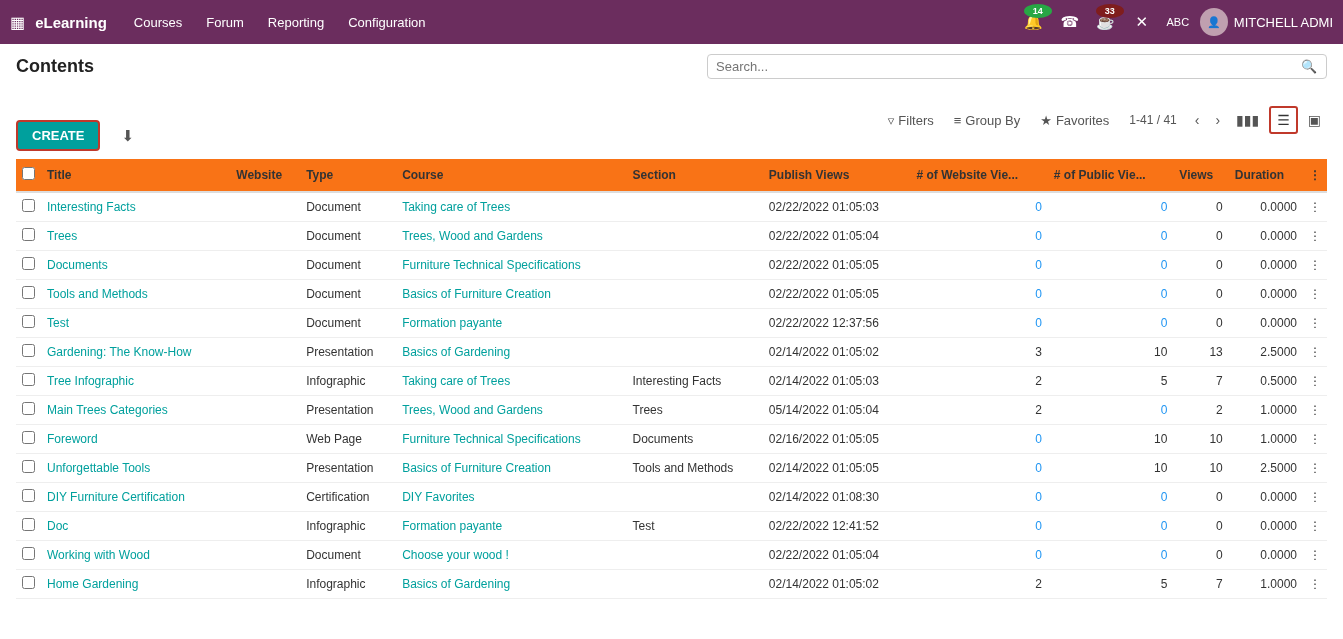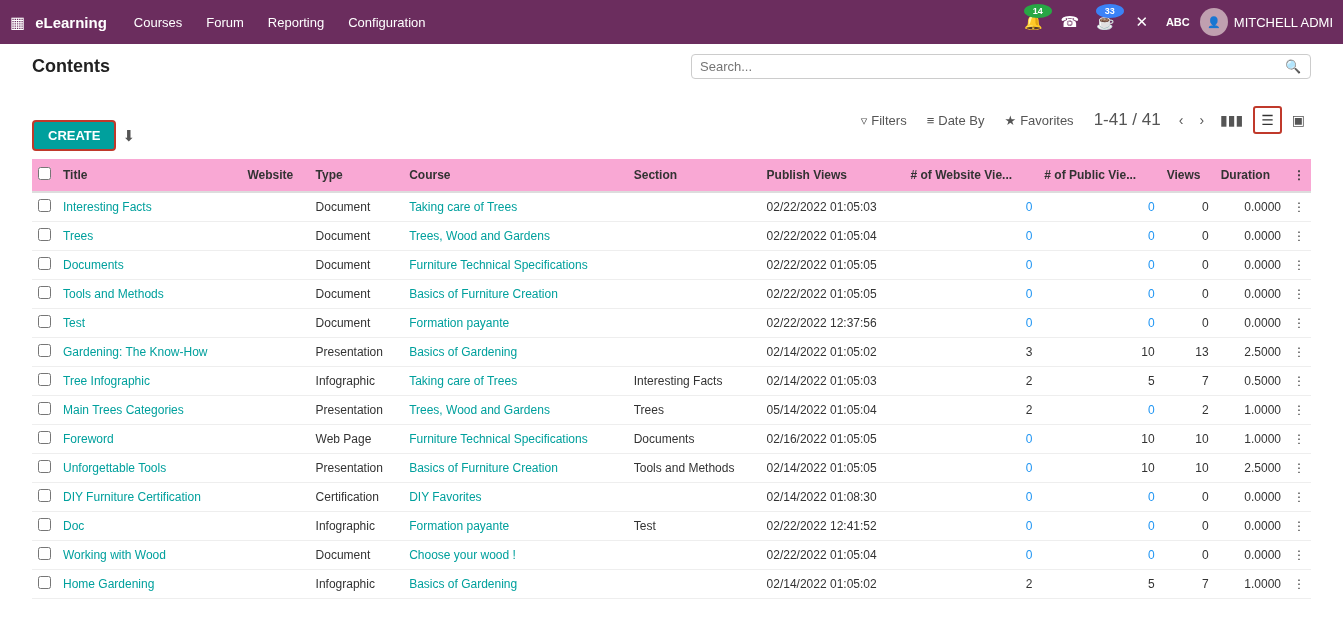--- a/index.html
+++ b/index.html
@@ -38,37 +38,37 @@
       position: absolute;
       top: -4px; right: -4px;
       background: #28a745;
       color: #fff;
       font-size: 9px;
       border-radius: 50%;
       width: 28px; height: 14px;
       display: flex; align-items: center; justify-content: center;
       font-weight: bold;
     }
-    .nav-badge.orange { background: #3b82f6; }
+    .nav-badge.orange { background: #7f1d1d; }
     .nav-user {
       display: flex; align-items: center; gap: 6px;
       cursor: pointer;
       color: #fff;
       font-size: 13px;
     }
     .nav-avatar {
       width: 28px; height: 28px;
       border-radius: 50%;
       background: #c0a0b0;
       display: flex; align-items: center; justify-content: center;
       font-size: 11px; color: #fff;
     }
 
     
-    .page-content { padding: 10px 32px; }
+    .page-content { padding: 10px 16px; }
 
     .page-header {
       display: flex;
       align-items: center;
       justify-content: space-between;
       margin-bottom: 10px;
     }
     .page-title { font-size: 18px; font-weight: bold; color: #222; }
 
     .search-bar {
@@ -88,21 +88,21 @@
     }
     .search-icon-btn { color: #888; cursor: pointer; }
 
     
     .toolbar-row {
       display: flex;
       align-items: center;
       justify-content: space-between;
       margin-bottom: 8px;
     }
-    .toolbar-left { display: flex; align-items: center; gap: 6px; margin-top: 31px; }
+    .toolbar-left { display: flex; align-items: center; gap: 21px; margin-top: 31px; }
     .btn-create {
       background: #00a09d;
       color: #fff;
       border: 2px solid #c0392b;
       border-radius: 4px;
       padding: 6px 14px;
       font-size: 13px;
       cursor: pointer;
       font-weight: bold;
     }
@@ -110,40 +110,40 @@
       background: none; border: none; cursor: pointer;
       color: #555; font-size: 15px;
     }
     .toolbar-right { display: flex; align-items: center; gap: 4px; }
     .toolbar-filter-btn {
       background: none; border: none; cursor: pointer;
       color: #555; font-size: 13px;
       padding: 4px 8px;
       display: flex; align-items: center; gap: 4px;
     }
-    .pagination-info { font-size: 17px; color: #555; margin: 16px 8px; }
+    .pagination-info { font-size: 12px; color: #555; margin: 16px 8px; }
     .pag-btn {
       background: none; border: none; cursor: pointer;
       color: #555; font-size: 14px; padding: 2px 6px;
     }
     .view-btn {
       background: none; border: none; cursor: pointer;
       color: #555; font-size: 14px; padding: 4px 6px;
       border-radius: 3px;
     }
     .view-btn.active {
       background: #fff;
       border: 2px solid #c0392b;
       color: #333;
     }
 
     
     .data-table { width: 100%; border-collapse: collapse; }
     .data-table th {
-      background: #f9a8d4;
+      background: #f97316;
       border-bottom: 2px solid #ddd;
       padding: 8px 6px;
       text-align: left;
       font-weight: bold;
       font-size: 12px;
       color: #333;
       white-space: nowrap;
     }
     .data-table td {
       padding: 6px 6px;
@@ -175,21 +175,21 @@
     <div class="nav-icon-btn">
       🔔
       <span class="nav-badge">14</span>
     </div>
     <div class="nav-icon-btn">☎</div>
     <div class="nav-icon-btn">
       ☕
       <span class="nav-badge orange">33</span>
     </div>
     <div class="nav-icon-btn">✕</div>
-    <div class="nav-icon-btn" style="font-size:11px;font-weight:bold;">ABC</div>
+    <div class="nav-icon-btn" style="font-size:11px;font-weight:normal;">ABC</div>
     <div class="nav-user">
       <div class="nav-avatar">👤</div>
       <span>MITCHELL ADMI</span>
     </div>
   </div>
 </nav>
 
 <div class="page-content">
 
   <div class="page-header">
@@ -205,21 +205,21 @@
       <button class="btn-create">CREATE</button>
       <button class="btn-download">⬇</button>
     </div>
     <div class="toolbar-right">
       <button class="toolbar-filter-btn">
         <span>▿</span>
         <span>Filters</span>
       </button>
       <button class="toolbar-filter-btn">
         <span>≡</span>
-        <span>Date By</span>
+        <span>Group By</span>
       </button>
       <button class="toolbar-filter-btn">
         <span>★</span>
         <span>Favorites</span>
       </button>
       <span class="pagination-info">1-41 / 41</span>
       <button class="pag-btn">‹</button>
       <button class="pag-btn">›</button>
       <button class="view-btn">▮▮▮</button>
       <button class="view-btn active">☰</button>

